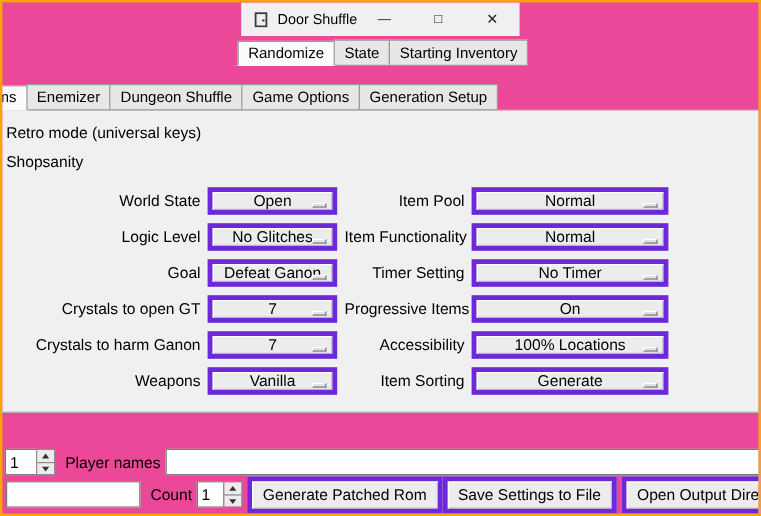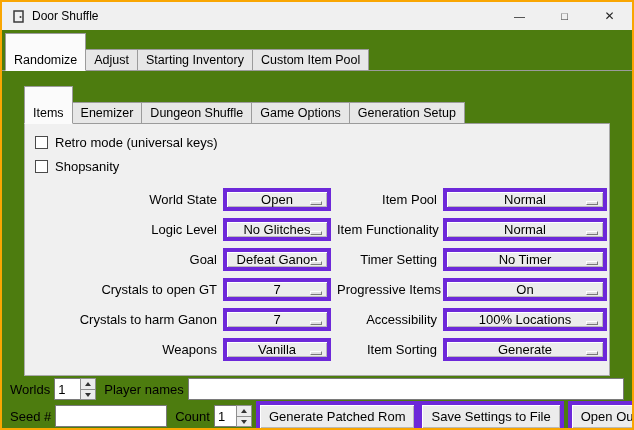--- a/index.html
+++ b/index.html
@@ -2,43 +2,43 @@
 <html style="--accent: #f9a602;"><head>
 <meta charset="utf-8">
 <style>
   * { box-sizing: border-box; margin: 0; padding: 0; }
   html,body { width:634px; height:430px; }
   body { font-family: "Liberation Sans", sans-serif; font-size: 13px; color:#000; }
 
   .window {
     position: relative; width: 634px; height: 430px;
     border: 2px solid var(--accent, #f9a602);
-    background: #4d7c0f; overflow: hidden;
-    display: flex; flex-direction: column;
+    background: #ec4899; overflow: hidden;
+    display: flex; flex-direction: column; align-items: center;
   }
 
   
   .titlebar { height: 28px; display:flex; align-items:center; background:#f0f0f0; flex:0 0 auto; }
   .app-icon { width:16px; height:16px; margin-left:8px; display:flex; align-items:center; justify-content:center; }
   .title-text { margin-left:6px; font-size:12px; }
   .win-controls { margin-left:auto; display:flex; height:100%; }
   .winbtn { width:45px; height:100%; display:flex; align-items:center; justify-content:center;
             font-size:11px; color:#222; cursor:default; }
   .winbtn.close { font-size:12px; }
 
   
   .tabstrip { display:flex; align-items:flex-end; border-bottom:1px solid #9b9b9b; flex:0 0 auto; }
   .main-tabs { padding-left:3px; margin-top:2px; }
   .tab {
     position:relative; top:1px;
     padding:3px 8px 3px 8px; font-size:12.5px;
     background:#e7e7e7; border:1px solid #9b9b9b; margin-right:-1px;
     white-space:nowrap;
   }
-  .tab.selected { background:#fbfbfb; border-bottom:1px solid #fbfbfb; padding-top:19px; z-index:2; }
+  .tab.selected { background:#fbfbfb; border-bottom:1px solid #fbfbfb; padding-top:2px; z-index:2; }
 
   .main-pane { flex:1 1 auto; display:flex; flex-direction:column; padding:0 2px; position:relative; }
   .sub-tabs { margin:14px 20px 0 20px; }
 
   
   .sub-pane {
     margin:0 20px; height:252px;
     border:1px solid #aaa; border-top:none;
     background:#f0f0f0; padding:6px 4px 0 4px;
   }
@@ -117,23 +117,22 @@
           <span>□</span>
         </div>
       <div class="winbtn close">
           <span>✕</span>
         </div>
     </div>
   </div>
 
   <div class="tabstrip main-tabs">
     <div class="tab selected">Randomize</div>
-    <div class="tab">Adjust</div>
+    <div class="tab">State</div>
     <div class="tab">Starting Inventory</div>
-    <div class="tab">Custom Item Pool</div>
   </div>
 
   <div class="main-pane">
 
     <div class="tabstrip sub-tabs">
       <div class="tab selected">Items</div>
       <div class="tab">Enemizer</div>
       <div class="tab">Dungeon Shuffle</div>
       <div class="tab">Game Options</div>
       <div class="tab">Generation Setup</div>

